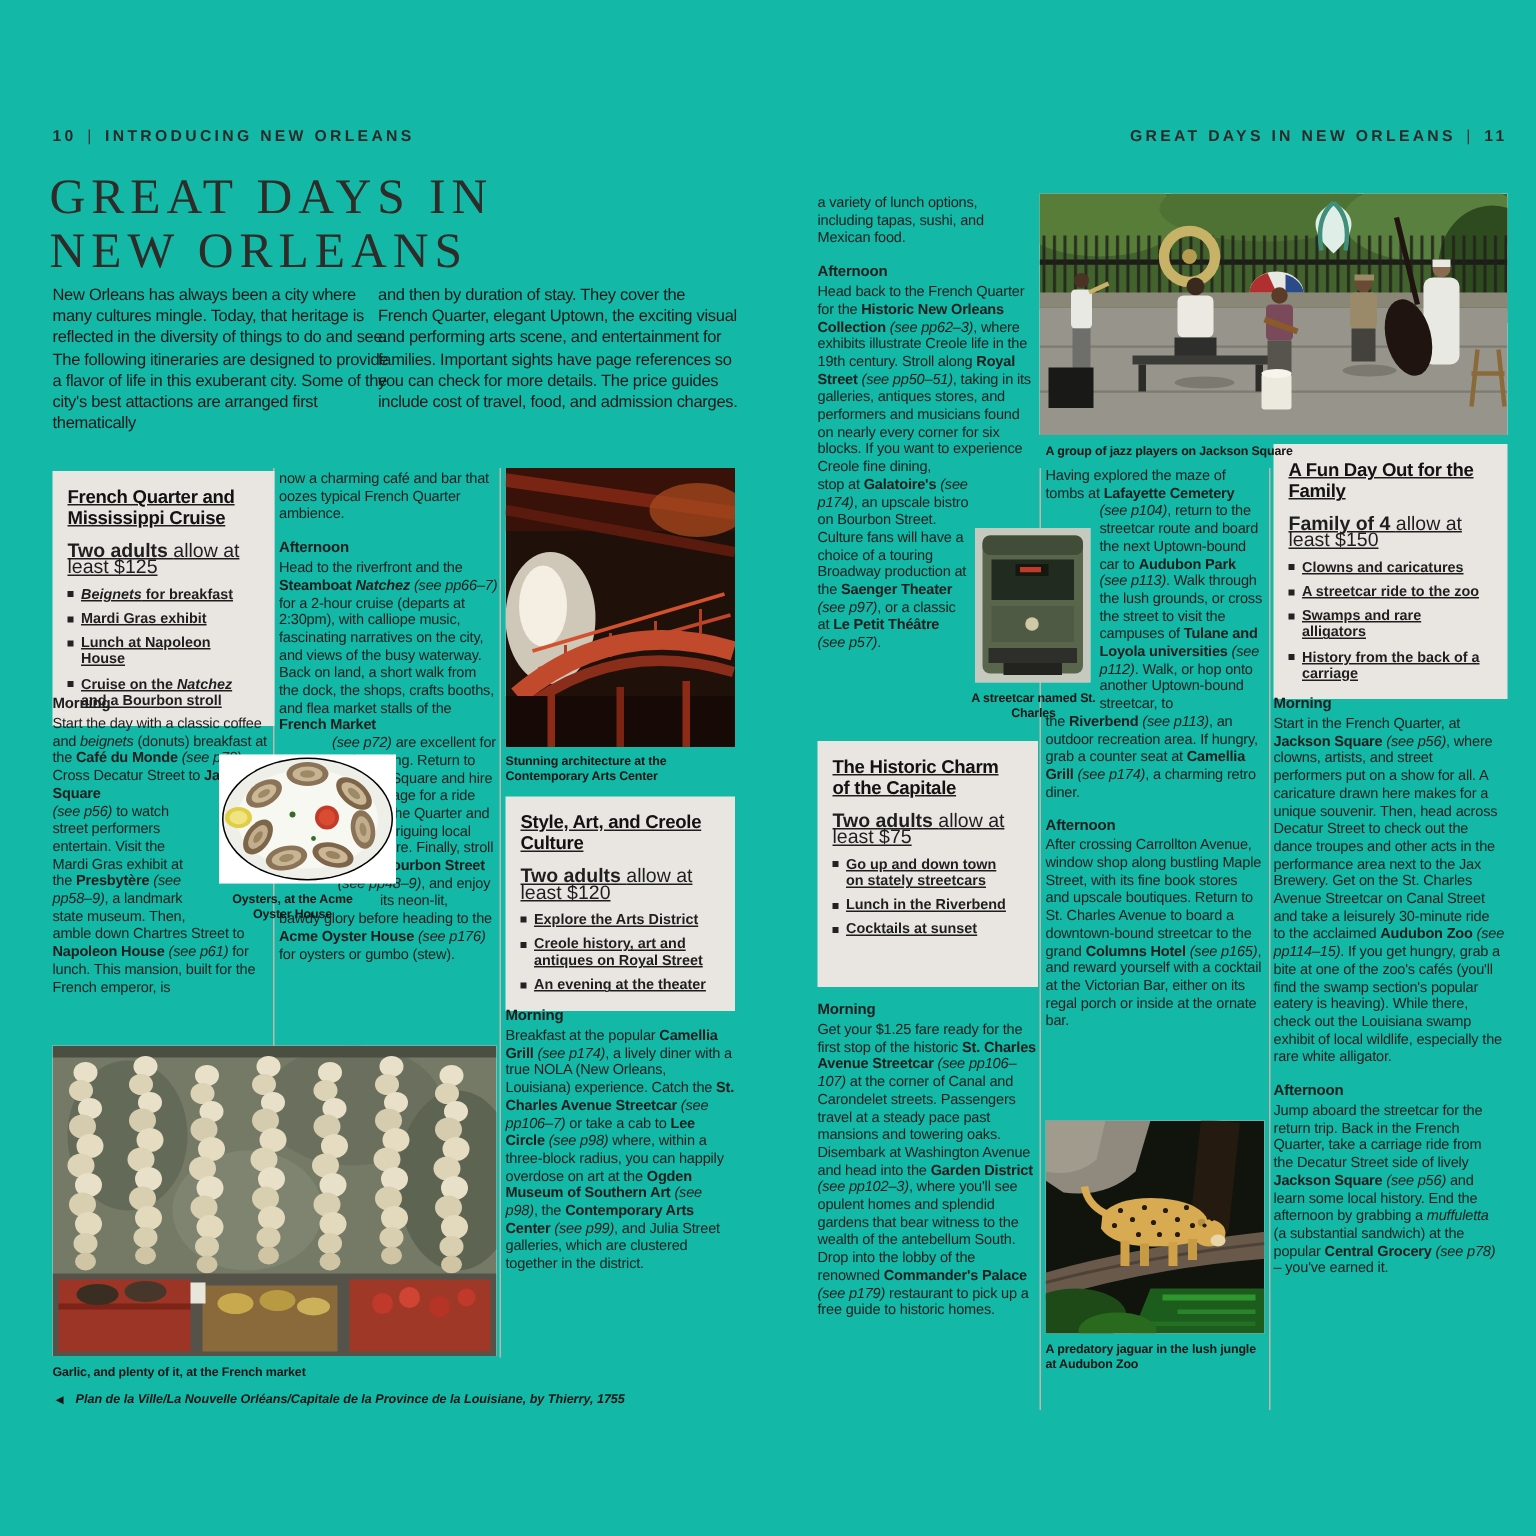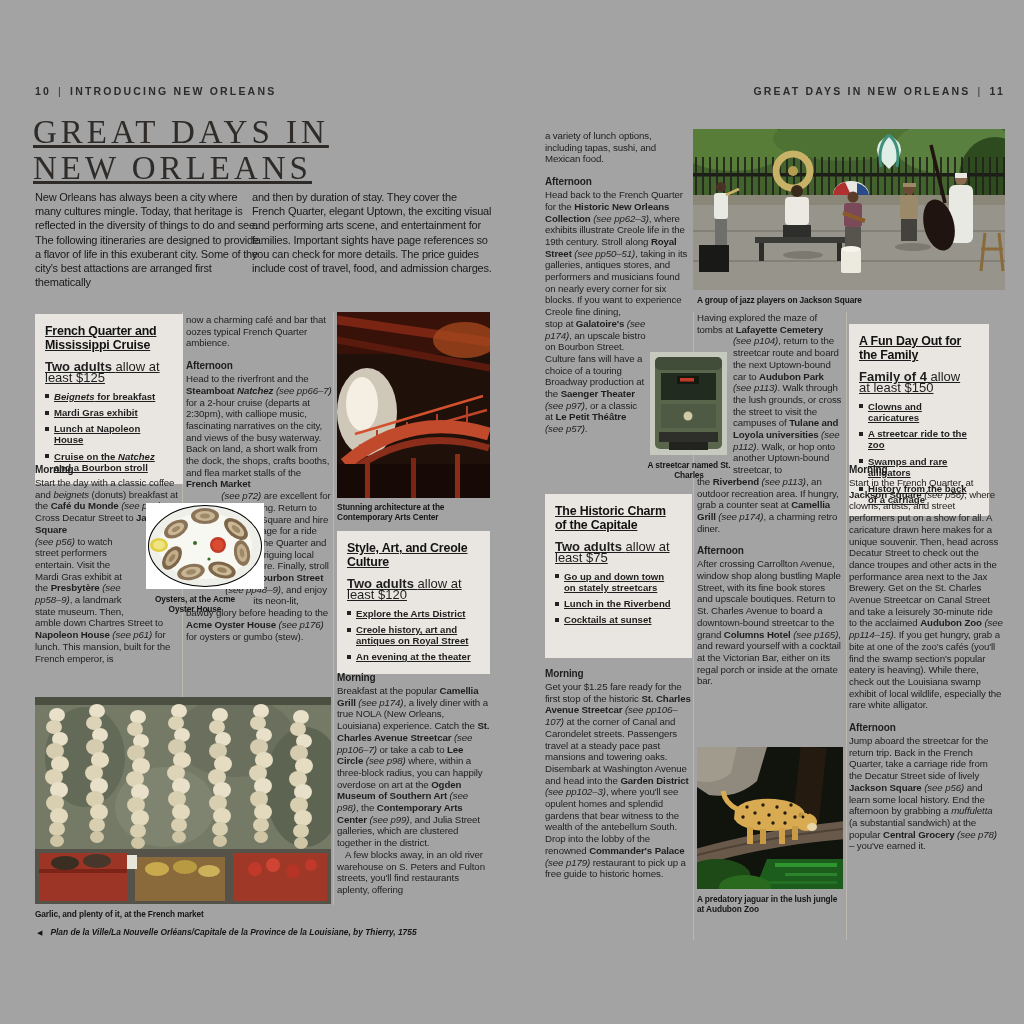--- a/index.html
+++ b/index.html
@@ -1,23 +1,23 @@
 <!DOCTYPE html>
 <html style="--box-bg: #e9e6e1; --rule: #bcb7af; --ink: #1e1e1e;"><head>
 <meta charset="utf-8">
 <style>
   :root{ --box-bg:#e9e6e1; --rule:#bcb7af; --ink:#1e1e1e; }
   html,body{margin:0;padding:0;background:#ffffff;}
-  .sheet{position:relative;width:1024px;height:1024px;background:#a3a3a3;overflow:hidden;
+  .sheet{position:relative;width:1024px;height:1024px;background:#14b8a6;overflow:hidden;
          font-family:"Liberation Sans",sans-serif;color:var(--ink);}
   .vr{position:absolute;width:1px;background:var(--rule);z-index:0;}
   .runhead{position:absolute;top:85px;font-size:10.5px;font-weight:700;letter-spacing:2.2px;color:#2b2b2b;white-space:nowrap;}
   .runhead .divbar{font-weight:400;padding:0 7px;color:#333;}
   .bigtitle{position:absolute;left:33px;top:114px;font-family:"Liberation Serif",serif;
-            font-weight:400;font-size:33px;line-height:36px;letter-spacing:4px;color:#2e2b28;text-decoration:underline;}
+            font-weight:400;font-size:33px;line-height:36px;letter-spacing:4px;color:#2e2b28;}
   .intro{position:absolute;top:190px;font-size:11px;line-height:14.2px;letter-spacing:-0.2px;color:#191919;}
   .bodycol{position:absolute;font-size:9.7px;line-height:11.7px;letter-spacing:-0.12px;color:var(--ink);z-index:1;}
   .p{margin:0;}
   .gap{height:11px;}
   .sechead{font-weight:700;font-size:10px;line-height:12px;margin:0 0 1px 0;}
   .nr38{margin-right:52px;}
   .nr44{margin-right:44px;}
   .nl34{margin-left:34px;text-align:center;}
   .nl36{margin-left:36px;}
   .indent{text-indent:8px;}
@@ -182,21 +182,20 @@
       </div>
     <div class="bullet">
         <span class="sq"></span>
         <span><span class="b">An evening at the theater</span></span>
       </div>
   </div>
 
   <div class="bodycol" style="left:337px;top:672px;width:153px">
     <div class="sechead">Morning</div>
     <div class="p"><span>Breakfast at the popular </span><span class="b">Camellia Grill </span><span class="i">(see p174)</span><span>, a lively diner with a true NOLA (New Orleans, Louisiana) experience. Catch the </span><span class="b">St. Charles Avenue Streetcar </span><span class="i">(see pp106–7)</span><span> or take a cab to </span><span class="b">Lee Circle </span><span class="i">(see p98)</span><span> where, within a three-block radius, you can happily overdose on art at the </span><span class="b">Ogden Museum of Southern Art </span><span class="i">(see p98)</span><span>, the </span><span class="b">Contemporary Arts Center </span><span class="i">(see p99)</span><span>, and Julia Street galleries, which are clustered together in the district.</span></div>
-    <div class="p indent"><span>A few blocks away, in an old river warehouse on S. Peters and Fulton streets, you'll find restaurants aplenty, offering</span></div>
   </div>
 
   <div class="ph" style="left:35px;top:697px;width:296px;height:207px">
     <svg width="296" height="207" viewBox="0 0 296 207">
       <defs>
         <g id="gstr">
           <ellipse cx="0" cy="4" rx="8" ry="7" fill="#e8e0c8"></ellipse>
             <ellipse cx="-3" cy="16" rx="8" ry="7" fill="#dcd2b6"></ellipse>
           <ellipse cx="3" cy="28" rx="8" ry="7" fill="#e8e0c8"></ellipse>
             <ellipse cx="-2" cy="40" rx="9" ry="8" fill="#d5cbae"></ellipse>
@@ -397,21 +396,21 @@
         <circle cx="76" cy="76" r="1.7"></circle>
           <circle cx="88" cy="76" r="1.7"></circle>
           <circle cx="46" cy="70" r="1.7"></circle>
         <circle cx="106" cy="70" r="1.4"></circle>
           <circle cx="111" cy="66" r="1.2"></circle>
       </g>
     </svg>
   </div>
   <div class="cap" style="left:697px;top:894px;width:148px">A predatory jaguar in the lush jungle at Audubon Zoo</div>
 
-  <div class="box" style="left:849px;top:324px;width:140px;min-height:143px">
+  <div class="box" style="left:849px;top:296px;width:156px;min-height:143px">
     <h3>A Fun Day Out for the Family</h3>
     <div class="lead"><span class="b">Family of 4 </span><span>allow at least $150</span></div>
     <div class="bullet">
         <span class="sq"></span>
         <span><span class="b">Clowns and caricatures</span></span>
       </div>
     <div class="bullet">
         <span class="sq"></span>
         <span><span class="b">A streetcar ride to the zoo</span></span>
       </div>

